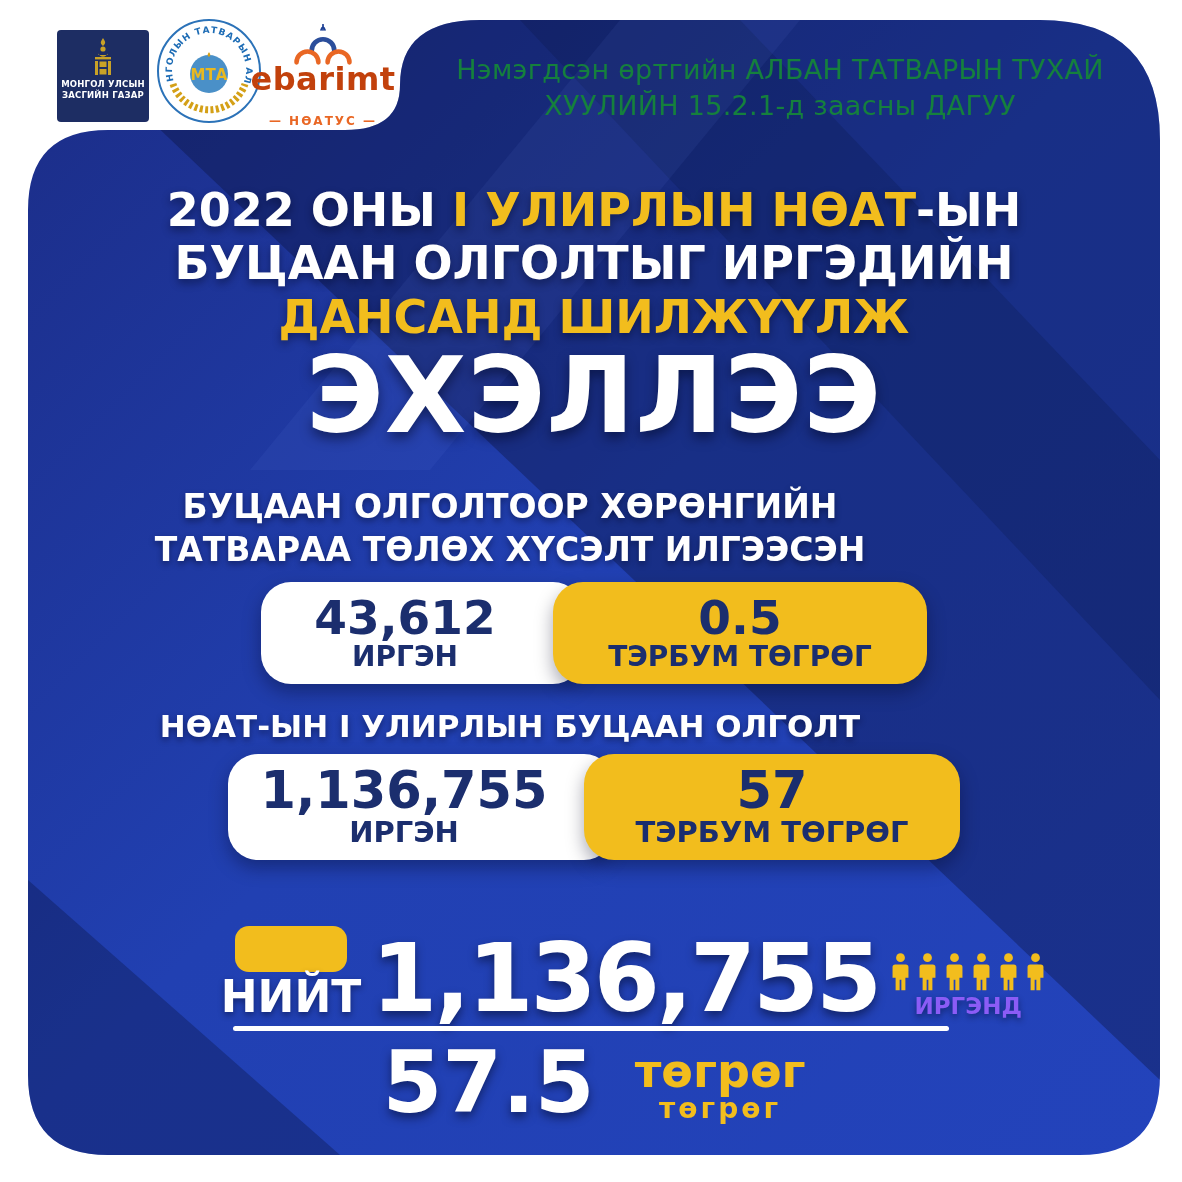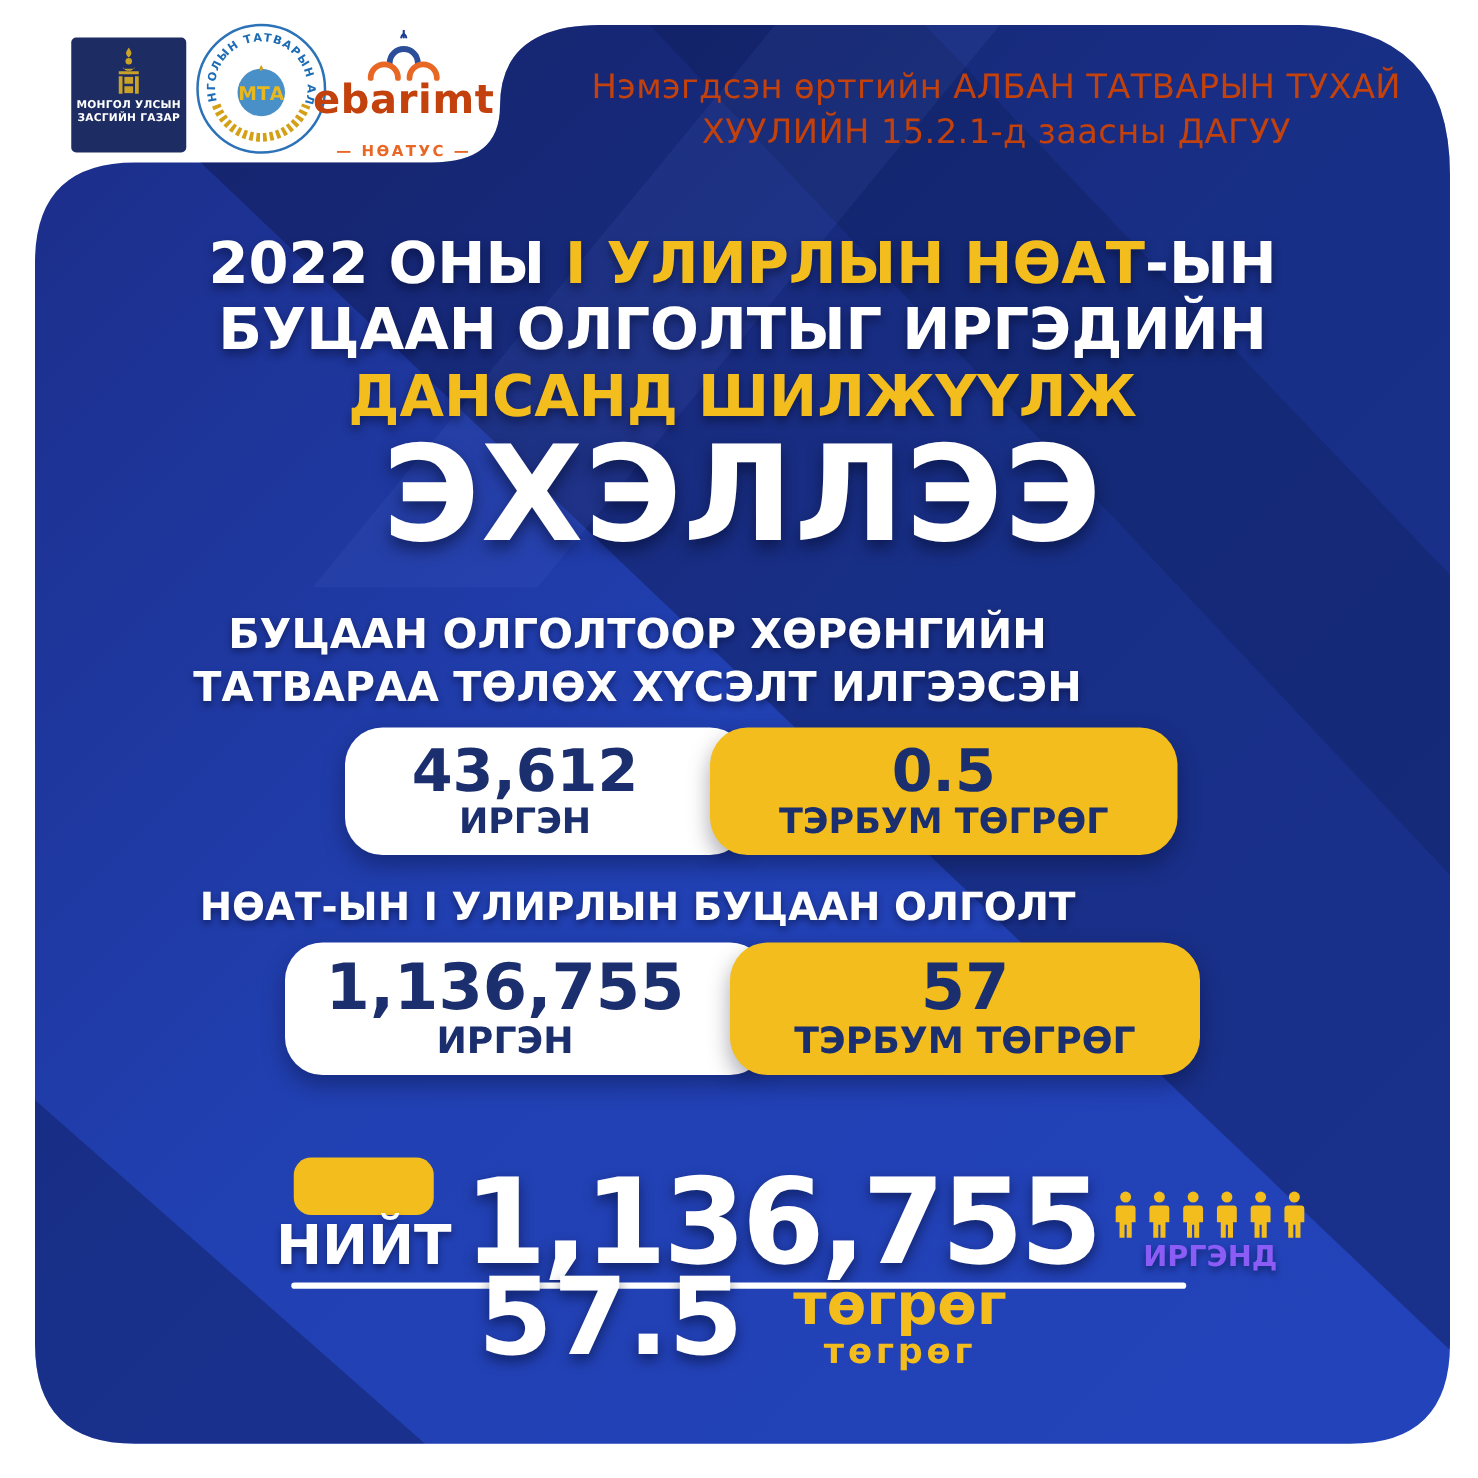--- a/index.html
+++ b/index.html
@@ -14,42 +14,42 @@
     display:flex;flex-direction:column;align-items:center;justify-content:flex-start;padding-top:8px;box-sizing:border-box;}
   .logo-gov .gov-text{color:#ffffff;font-size:8.5px;font-weight:700;line-height:1.3;text-align:center;margin-top:1px;letter-spacing:.2px;}
   .logo-mta{position:absolute;left:156px;top:18px;width:106px;height:106px;}
   .logo-ebarimt{position:absolute;left:262px;top:24px;width:122px;height:104px;display:flex;flex-direction:column;align-items:center;}
   .ebarimt-name{color:#c2410c;font-size:32px;font-weight:700;letter-spacing:.5px;line-height:1;margin-top:-2px;}
   .ebarimt-sub{color:#e96724;font-size:12px;font-weight:700;letter-spacing:2px;margin-top:19px;}
   .ebarimt-sub::before{content:"— ";}
   .ebarimt-sub::after{content:" —";}
 
   
-  .law-note{position:absolute;left:432px;top:52px;width:730px;text-align:center;
-    color:#c2410c;font-size:27px;font-weight:400;line-height:1.35;letter-spacing:.3px;}
+  .law-note{position:absolute;left:415px;top:52px;width:730px;text-align:center;
+    color:#15803d;font-size:27px;font-weight:400;line-height:1.35;letter-spacing:.3px;}
 
   
   .card-col{position:absolute;left:28px;width:1132px;display:flex;flex-direction:column;align-items:center;}
 
   
   .title-block{top:184px;text-align:center;font-weight:700;font-size:46px;line-height:1.16;color:#ffffff;
     text-shadow:0 4px 8px rgba(2,6,30,.45);}
   .yellow{color:var(--accent-yellow,#f2bd1d);}
   .started{top:340px;text-align:center;color:#ffffff;font-weight:700;font-size:106px;line-height:1.05;
     letter-spacing:1px;text-shadow:0 6px 12px rgba(2,6,30,.5);}
 
   
   .sec-head{position:absolute;left:28px;width:964px;text-align:center;color:#ffffff;font-weight:700;
     text-shadow:0 3px 6px rgba(2,6,30,.45);}
   .sec1-head{top:486px;font-size:33px;line-height:1.3;}
   .sec2-head{top:708px;font-size:31px;}
 
   
   .pill-row{position:absolute;left:28px;width:1132px;display:flex;justify-content:center;align-items:stretch;}
-  .pills1{top:582px;padding-left:15px;}
+  .pills1{top:582px;}
   .pills2{top:754px;}
   .pill{border-radius:30px;text-align:center;color:var(--navy-text,#1b2e6e);
     display:flex;flex-direction:column;justify-content:center;box-shadow:0 8px 18px rgba(2,6,30,.35);}
   .pill .val{font-weight:700;line-height:1.02;}
   .pill .lab{font-weight:700;line-height:1.1;}
   .pill-white{background:#ffffff;z-index:1;padding-right:34px;}
   .pill-yellow{background:var(--accent-yellow,#f2bd1d);margin-left:-30px;z-index:2;}
   .pills1 .pill{height:102px;}
   .pills1 .pill-white{width:288px;}
   .pills1 .pill-yellow{width:374px;}
@@ -69,21 +69,21 @@
   .total-number{color:#ffffff;font-size:95px;font-weight:700;line-height:.82;letter-spacing:-3px;
     text-shadow:0 5px 10px rgba(2,6,30,.5);}
   .citizens-col{display:flex;flex-direction:column;align-items:center;gap:2px;}
   .citizen-icons{display:flex;gap:4px;align-items:flex-end;}
   .citizen-icons svg{display:block;}
   .citizens-label{color:#8b5cf6;font-size:23px;font-weight:700;line-height:.95;text-shadow:0 3px 6px rgba(2,6,30,.45);}
 
   .divider{position:absolute;left:233px;top:1026px;width:716px;height:5px;background:#ffffff;border-radius:3px;}
 
   
-  .amount-row{top:1014px;flex-direction:row !important;display:flex;align-items:flex-start;justify-content:center;gap:40px;}
+  .amount-row{top:1042px;flex-direction:row !important;display:flex;align-items:flex-start;justify-content:center;gap:40px;}
   .amount-value{color:#ffffff;font-size:86px;font-weight:700;line-height:.95;text-shadow:0 5px 10px rgba(2,6,30,.5);}
   .amount-unit{display:flex;flex-direction:column;align-items:center;margin-top:6px;}
   .amount-unit .u1{color:var(--accent-yellow,#f2bd1d);font-size:46px;font-weight:700;line-height:1;}
   .amount-unit .u2{color:var(--accent-yellow,#f2bd1d);font-size:28px;font-weight:700;letter-spacing:3px;line-height:1.1;}
 </style>
 </head>
 <body>
 
 <div class="canvas">
 

